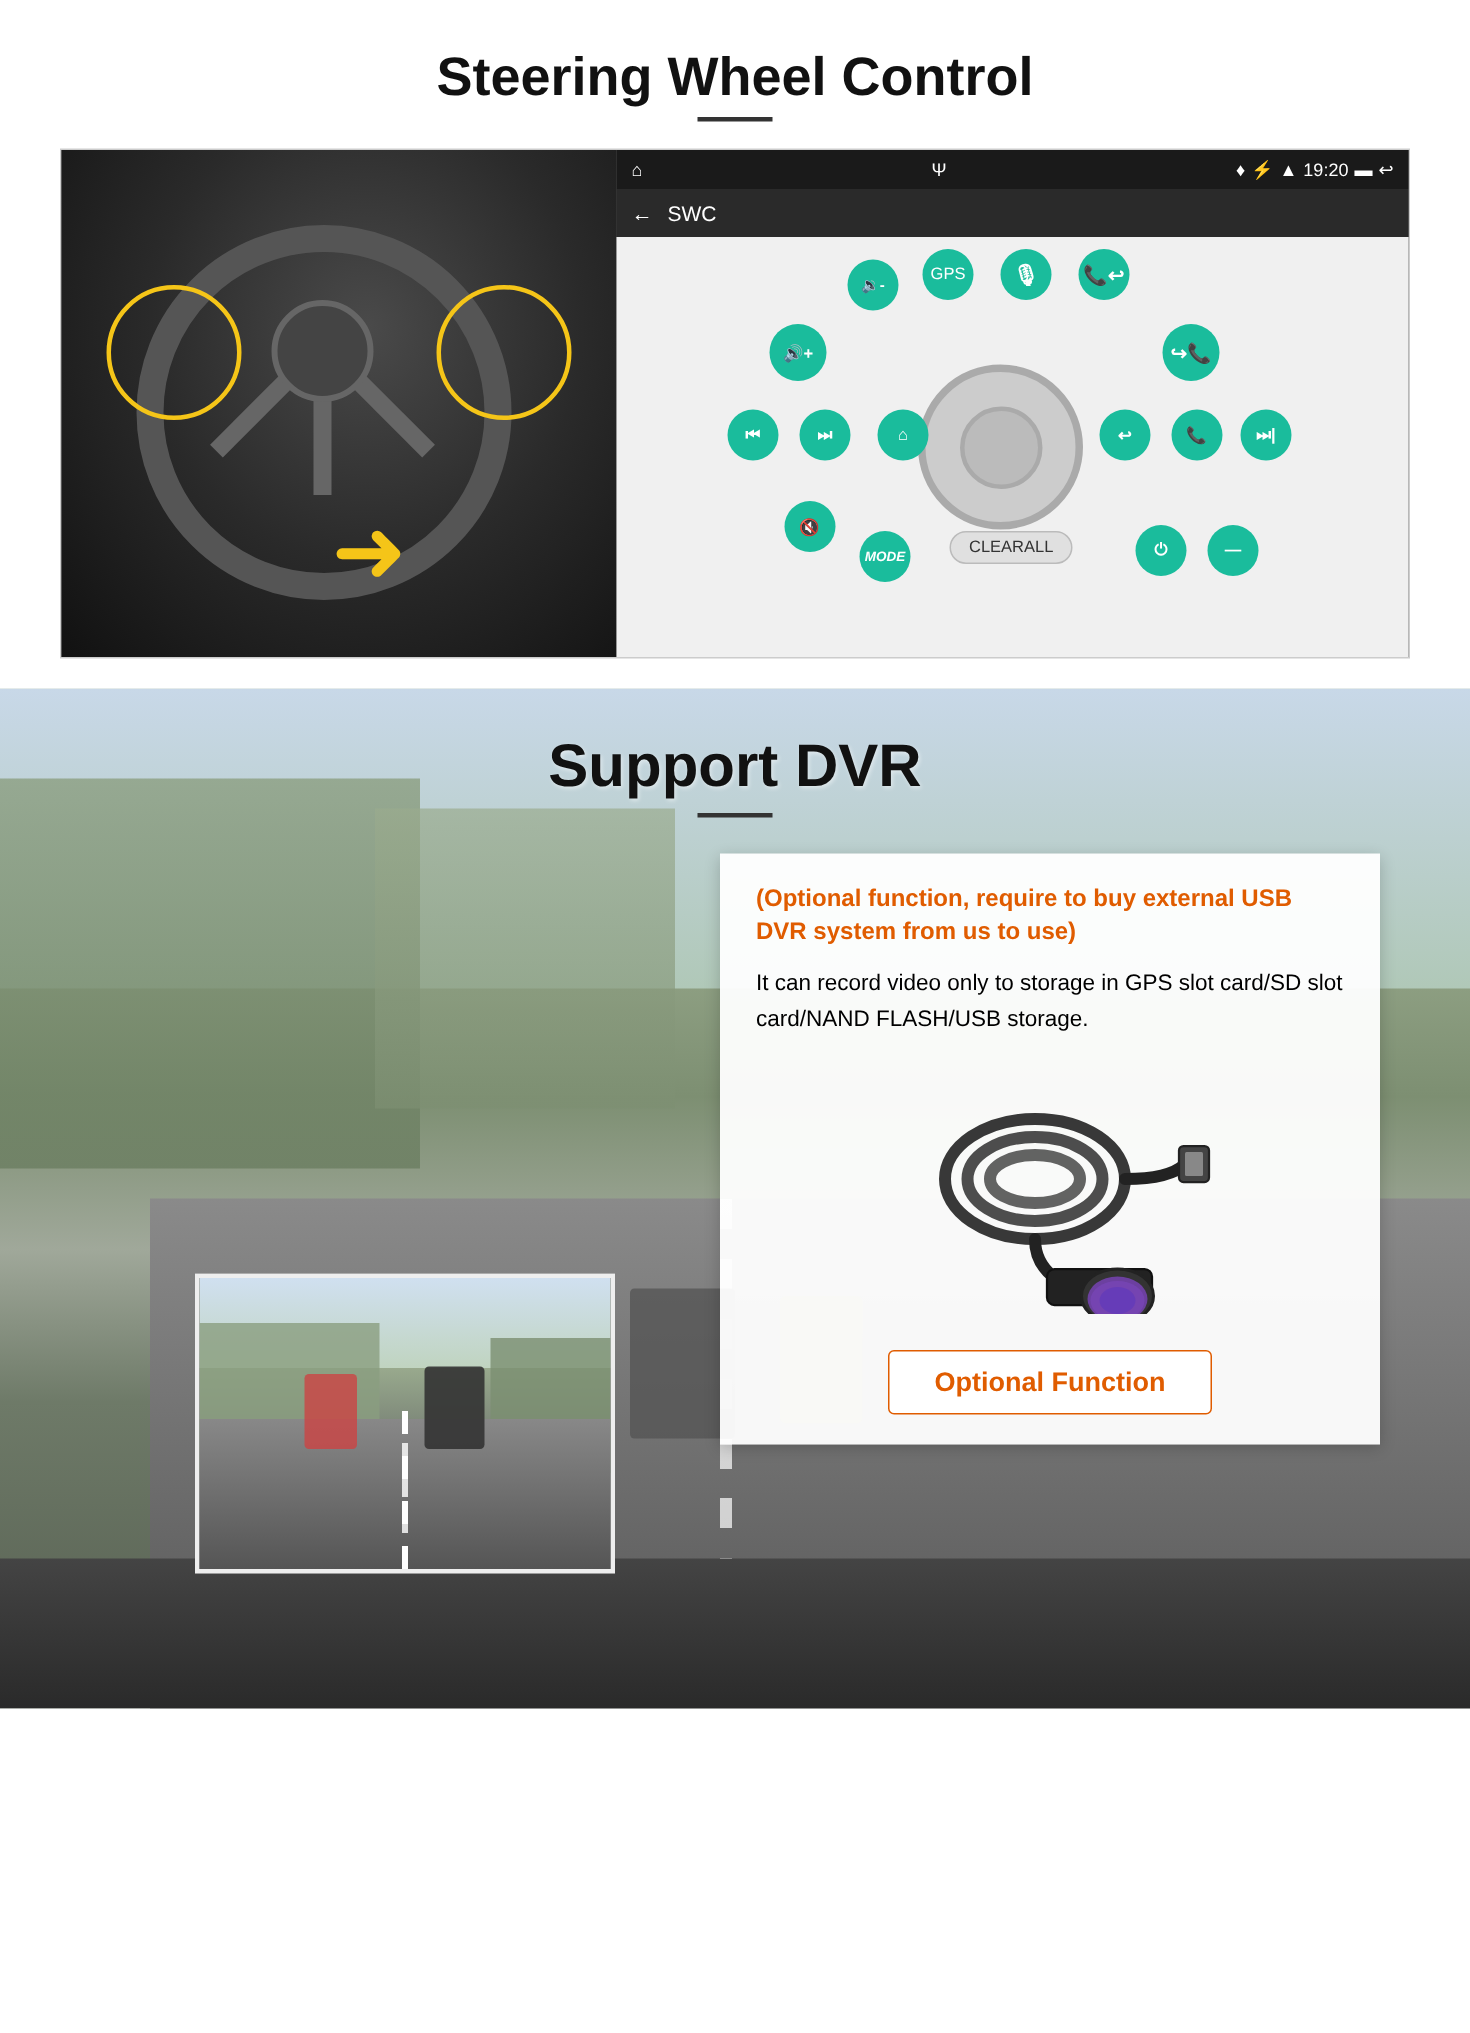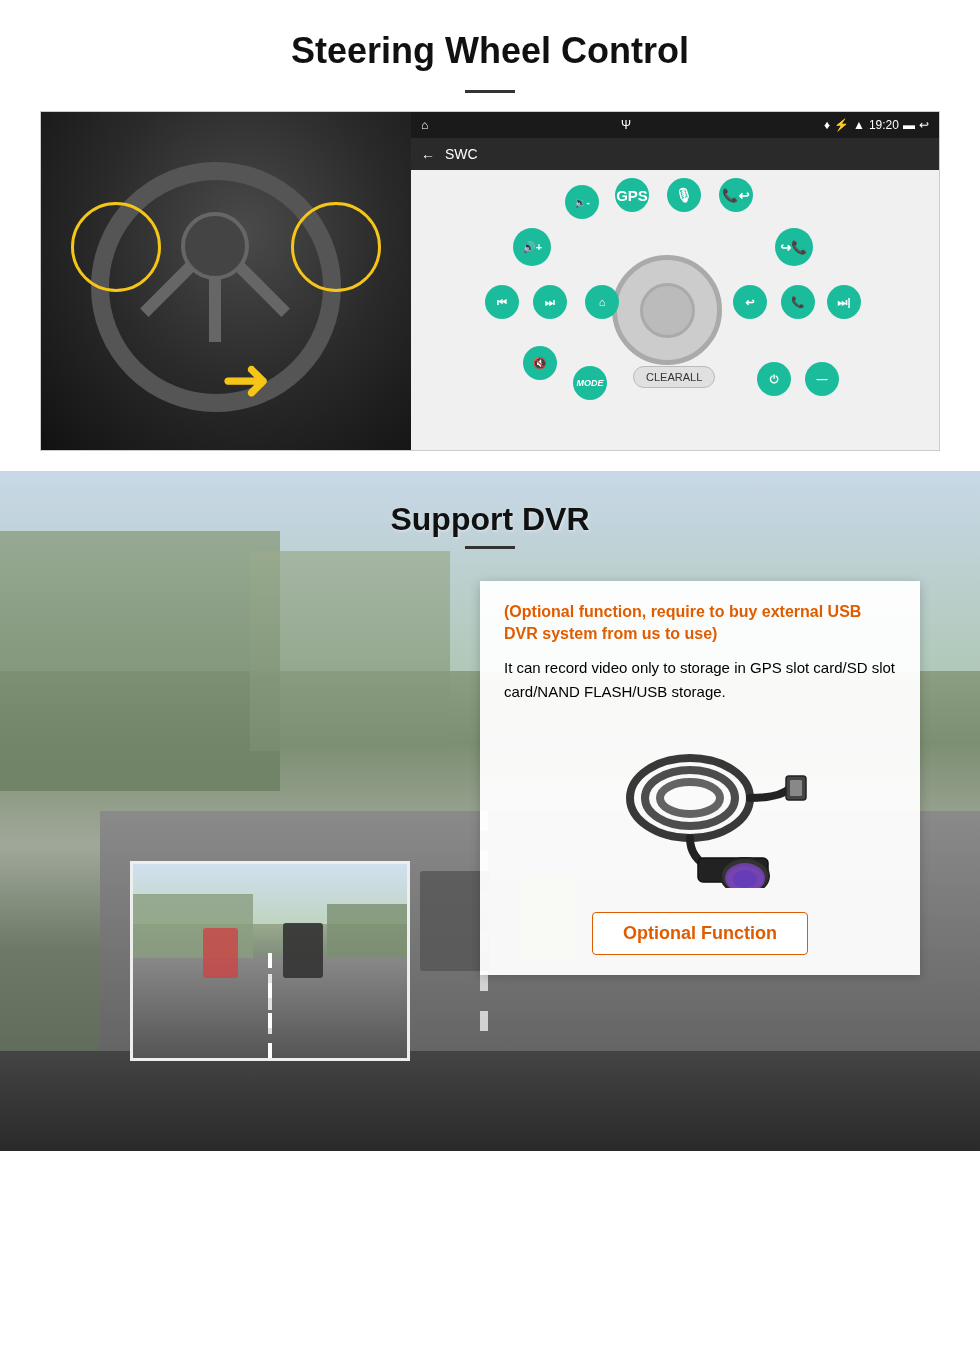--- a/index.html
+++ b/index.html
@@ -14,21 +14,21 @@
     
     .section-swc {
       padding: 30px 40px 20px;
       background: #fff;
       text-align: center;
     }
     .section-swc h1 {
       font-size: 36px;
       font-weight: 900;
       color: #111;
-      margin-bottom: 18px;
+      margin-bottom: 6px;
     }
     .swc-divider {
       width: 50px;
       height: 3px;
       background: #333;
       margin: 0 auto 18px;
     }
     .section-swc p {
       font-size: 16px;
       color: #333;
@@ -175,21 +175,21 @@
     }
 
     .dvr-title-area {
       position: absolute;
       top: 30px;
       left: 0; right: 0;
       text-align: center;
       z-index: 2;
     }
     .dvr-title-area h2 {
-      font-size: 32px;
+      font-size: 40px;
       font-weight: 900;
       color: #111;
       text-shadow: 1px 1px 3px rgba(255,255,255,0.5);
       text-align: center;
     }
     .dvr-divider {
       width: 50px;
       height: 3px;
       background: #333;
       margin: 8px auto 0;
@@ -355,21 +355,21 @@
 
           <div style="position:absolute;top:50%;left:48%;transform:translate(-50%,-50%);
             width:110px;height:110px;border-radius:50%;background:#ccc;border:5px solid #aaa;
             display:flex;align-items:center;justify-content:center;">
             <div style="width:55px;height:55px;border-radius:50%;background:#bbb;border:3px solid #aaa;"></div>
           </div>
 
           <div class="swc-btn swc-btn-sm" style="top:15px;left:80px;">
             <span style="font-size:10px;">🔉-</span>
           </div>
-          <div class="swc-btn swc-btn-sm" style="top:8px;left:130px;font-size:15px;font-weight:700;">GPS</div>
+          <div class="swc-btn swc-btn-sm" style="top:8px;left:130px;font-size:11px;font-weight:400;">GPS</div>
           <div class="swc-btn swc-btn-sm" style="top:8px;left:182px;">
             <span style="font-size:14px;">🎙</span>
           </div>
           <div class="swc-btn swc-btn-sm" style="top:8px;left:234px;">
             <span style="font-size:13px;">📞↩</span>
           </div>
 
           <div class="swc-btn" style="top:58px;left:28px;">
             <span style="font-size:11px;">🔊+</span>
           </div>

